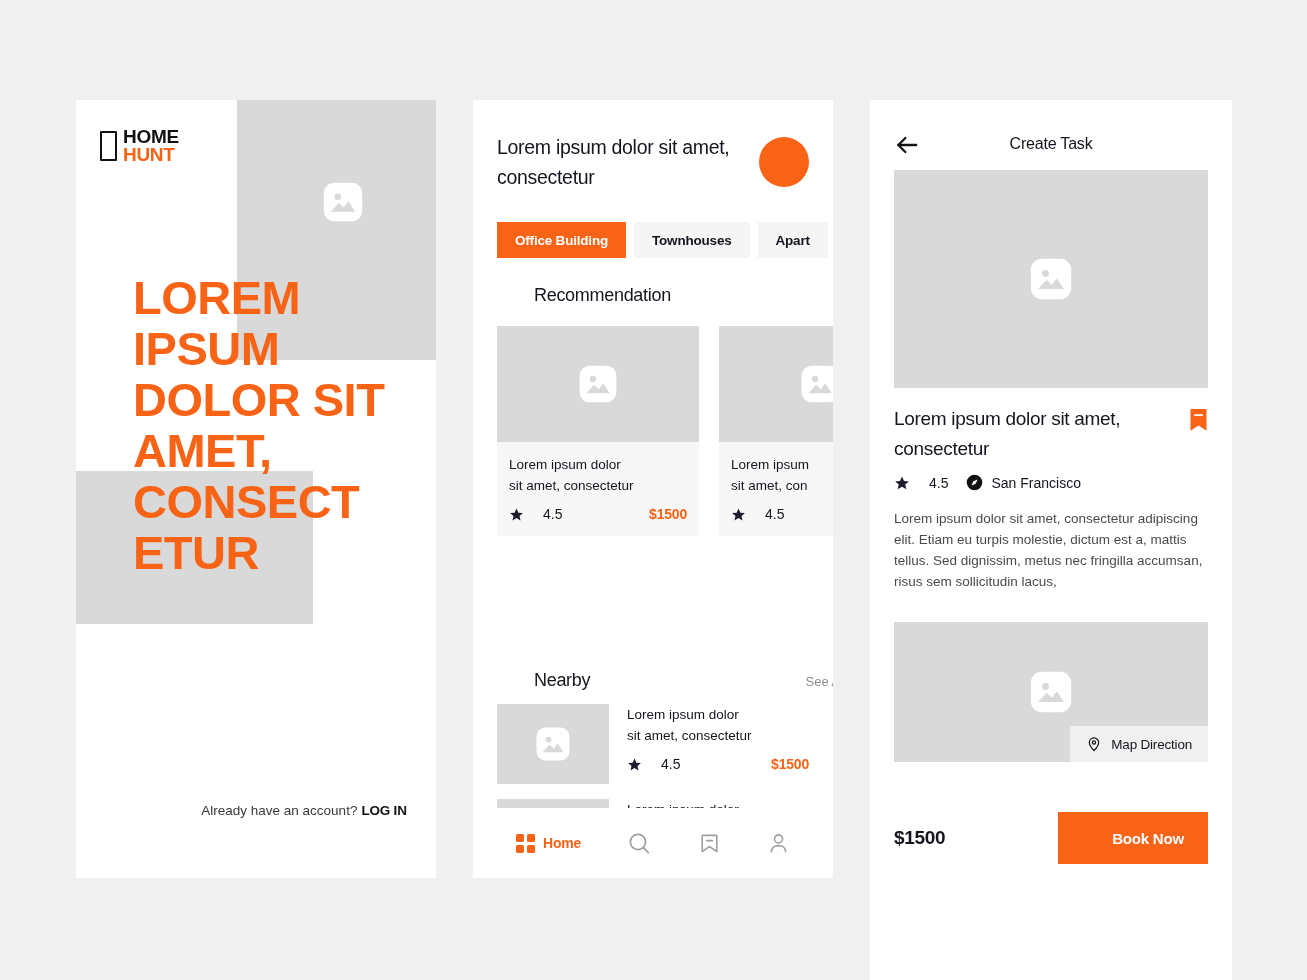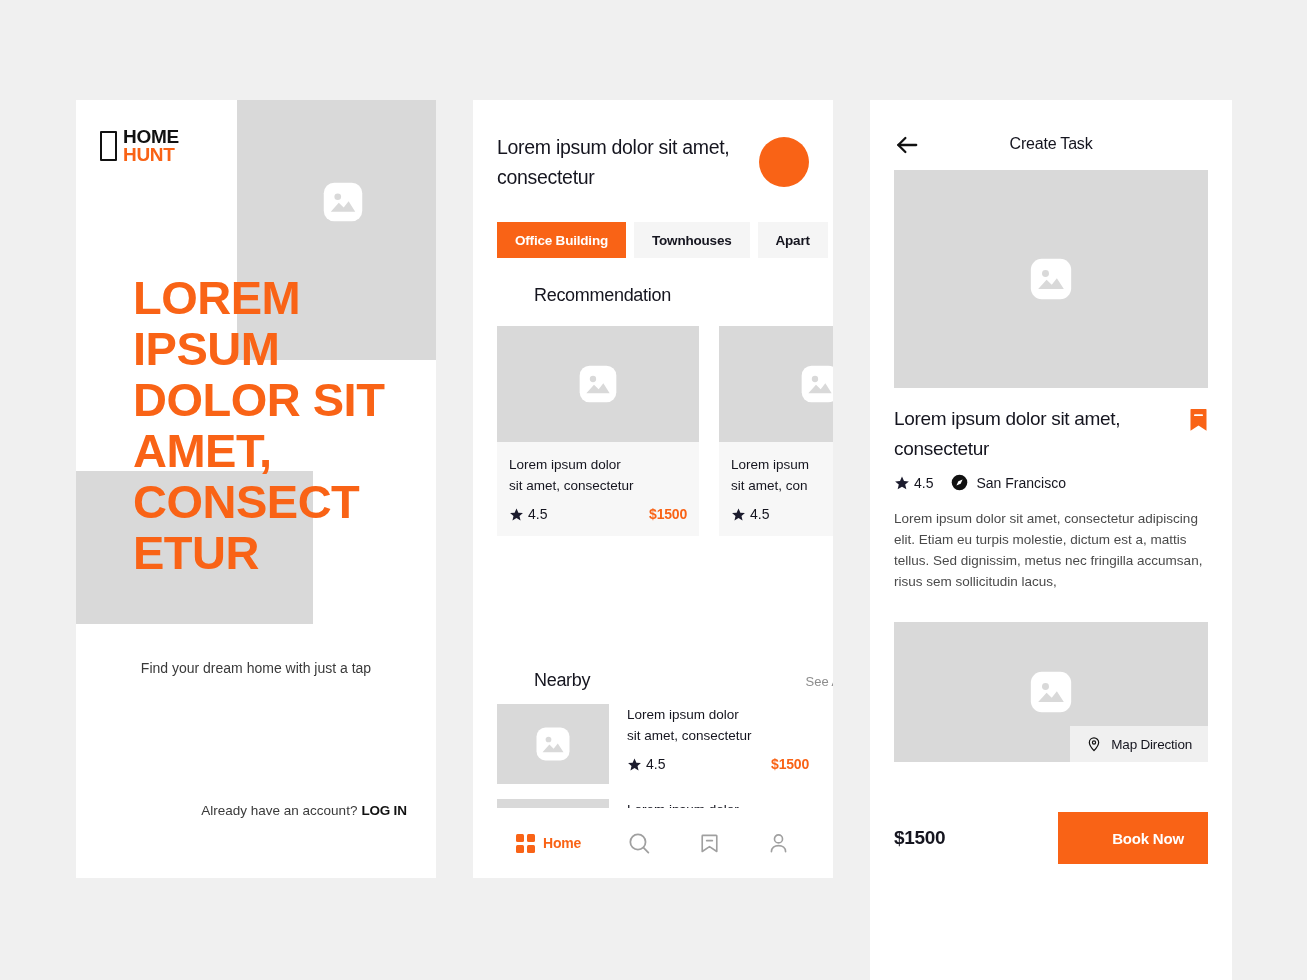--- a/index.html
+++ b/index.html
@@ -242,21 +242,21 @@
   }
   .meta-row {
     margin-top: 10px;
     display: flex;
     align-items: center;
     justify-content: space-between;
   }
   .rating {
     display: flex;
     align-items: center;
-    gap: 4px;
+    gap: 19px;
     font-size: 14px;
     font-weight: 500;
     color: #15151f;
   }
   .price {
     font-size: 14px;
     font-weight: 800;
     letter-spacing: -0.2px;
     color: #f96316;
   }
@@ -491,21 +491,20 @@
   <div class="logo-row">
     <div class="logo-mark"></div>
     <div class="logo-text">
       <span class="logo-home">HOME</span>
       <span class="logo-hunt">HUNT</span>
     </div>
   </div>
 
   <div id="hero-headline">LOREM IPSUM DOLOR SIT AMET, CONSECT ETUR</div>
 
-  <div id="hero-tagline">Find your dream home with just a tap</div>
 
 
   <div id="login-row">
     <span>Already have an account?</span><span class="login-link">LOG IN</span>
   </div>
 </div>
 
 <div class="screen" id="screen-home">
 
   <div id="home-heading">Lorem ipsum dolor sit amet, consectetur</div>

